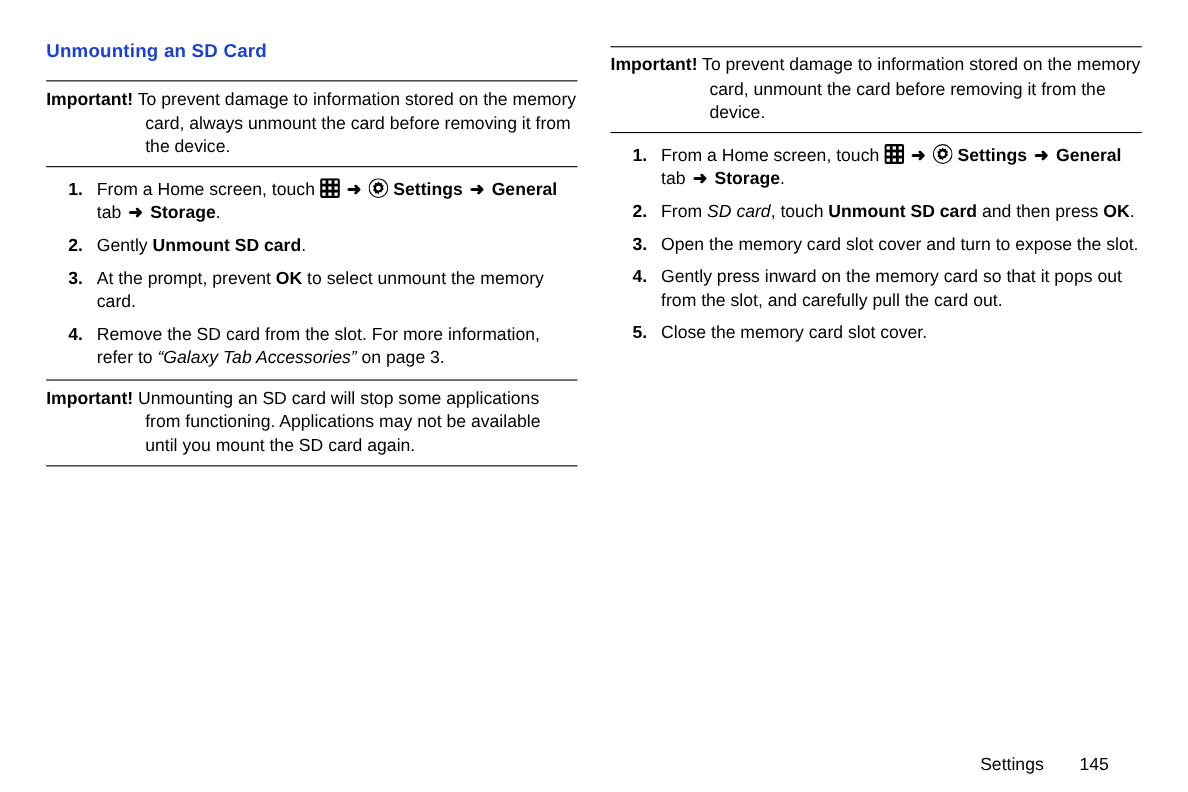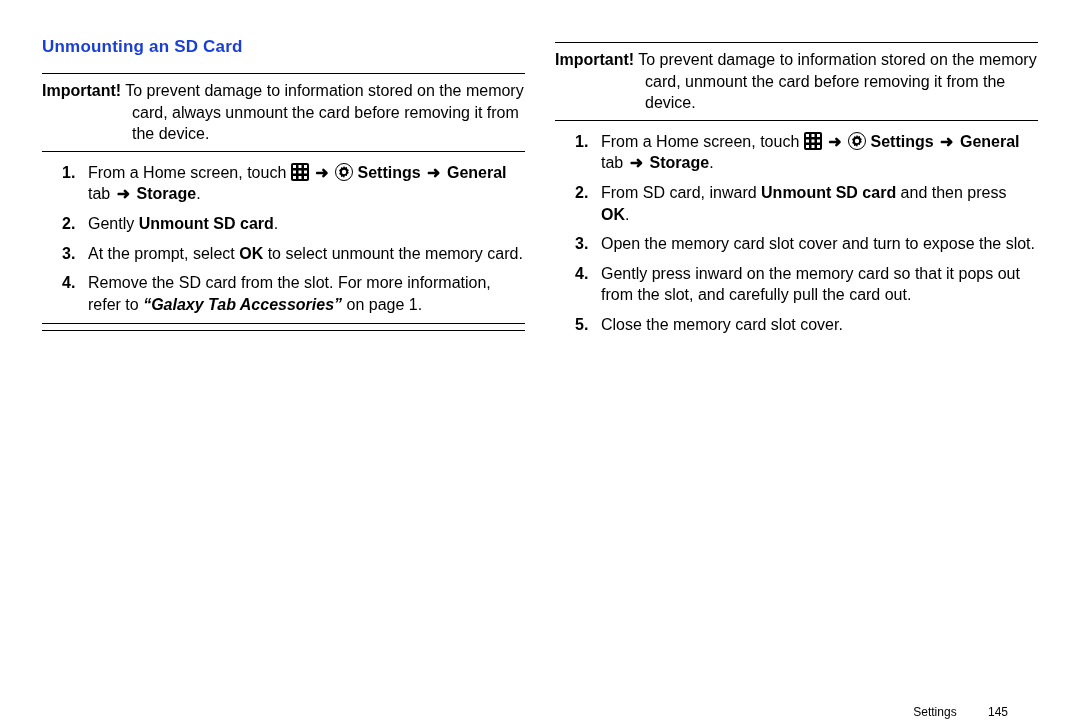--- a/index.html
+++ b/index.html
@@ -63,36 +63,36 @@
     padding-left: 18px;
     margin: 0 0 8px 0;
   }
   ol.steps > li::before {
     content: counter(step) ".";
     font-weight: bold;
     position: absolute;
     left: -8px;
   }
   .b { font-weight: bold; }
-  .i { }
-  .bi { font-weight: bold; font-style: italic; }
+  .i { font-style: italic; }
+  .bi { font-weight: normal; font-style: italic; }
   svg.inline-icon {
     vertical-align: -3px;
     width: 18px;
     height: 18px;
   }
   .arrow {
     font-weight: bold;
     padding: 0 2px;
   }
   .footer {
     position: absolute;
     right: 72px;
-    top: 704px;
-    font-size: 12px;
+    top: 685px;
+    font-size: 16px;
   }
   .footer .fsec { margin-right: 28px; }
 </style>
 </head>
 <body>
 
 <div class="page">
 
   <div class="col">
     <h3 class="blue">Unmounting an SD Card</h3>
@@ -129,28 +129,32 @@
         </svg>
         <span class="b">Settings</span>
         <span class="arrow">➜</span>
         <span class="b">General</span><span> tab </span><span class="arrow">➜</span>
         <span class="b">Storage</span>.
       </li>
       <li>
         <span>Gently </span><span class="b">Unmount SD card</span>.
       </li>
       <li>
-        <span>At the prompt, select </span><span class="b">OK</span><span> to select unmount the memory card.</span>
-      </li>
-      <li>
-        <span>Remove the SD card from the slot. For more information, refer to </span><span class="bi">“Galaxy Tab Accessories”</span><span> on page 1.</span>
+        <span>At the prompt, prevent </span><span class="b">OK</span><span> to select unmount the memory card.</span>
+      </li>
+      <li>
+        <span>Remove the SD card from the slot. For more information, refer to </span><span class="bi">“Galaxy Tab Accessories”</span><span> on page 3.</span>
       </li>
     </ol>
 
     <hr class="rule">
+    <div class="important hang">
+      <span class="label">Important!</span>
+      <span>Unmounting an SD card will stop some applications from functioning. Applications may not be available until you mount the SD card again.</span>
+    </div>
     <hr class="rule">
   </div>
 
   <div class="col">
 
     <hr class="rule">
     <div class="important hang">
       <span class="label">Important!</span>
       <span>To prevent damage to information stored on the memory card, unmount the card before removing it from the device.</span>
     </div>
@@ -178,21 +182,21 @@
           <circle cx="9" cy="9" r="8.5" fill="none" stroke="#000" stroke-width="1"></circle>
           <path fill="#000" d="M9 3l1 1.6 1.8-.5.5 1.8 1.6 1-.9 1.6.9 1.6-1.6 1-.5 1.8-1.8-.5L9 15l-1-1.6-1.8.5-.5-1.8-1.6-1 .9-1.6L4.1 7l1.6-1 .5-1.8 1.8.5L9 3z"></path>
           <circle cx="9" cy="9" r="2.2" fill="#fff"></circle>
         </svg>
         <span class="b">Settings</span>
         <span class="arrow">➜</span>
         <span class="b">General</span><span> tab </span><span class="arrow">➜</span>
         <span class="b">Storage</span>.
       </li>
       <li>
-        <span>From </span><span class="i">SD card</span><span>, inward </span><span class="b">Unmount SD card</span><span> and then press </span><span class="b">OK</span>.
+        <span>From </span><span class="i">SD card</span><span>, touch </span><span class="b">Unmount SD card</span><span> and then press </span><span class="b">OK</span>.
       </li>
       <li>
         <span>Open the memory card slot cover and turn to expose the slot.</span>
       </li>
       <li>
         <span>Gently press inward on the memory card so that it pops out from the slot, and carefully pull the card out.</span>
       </li>
       <li>
         <span>Close the memory card slot cover.</span>
       </li>

